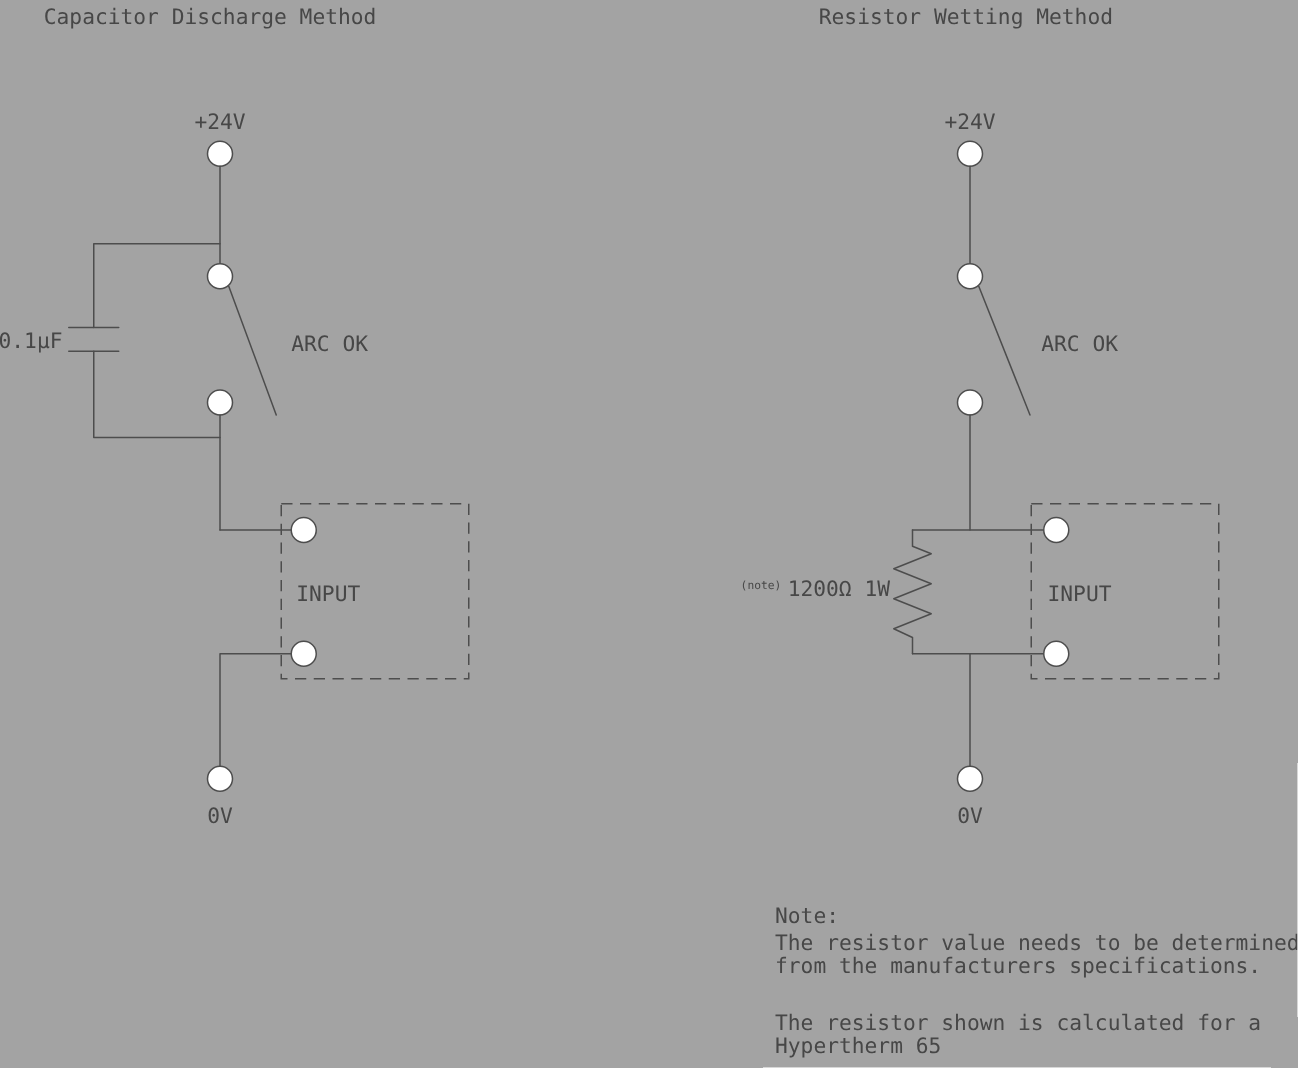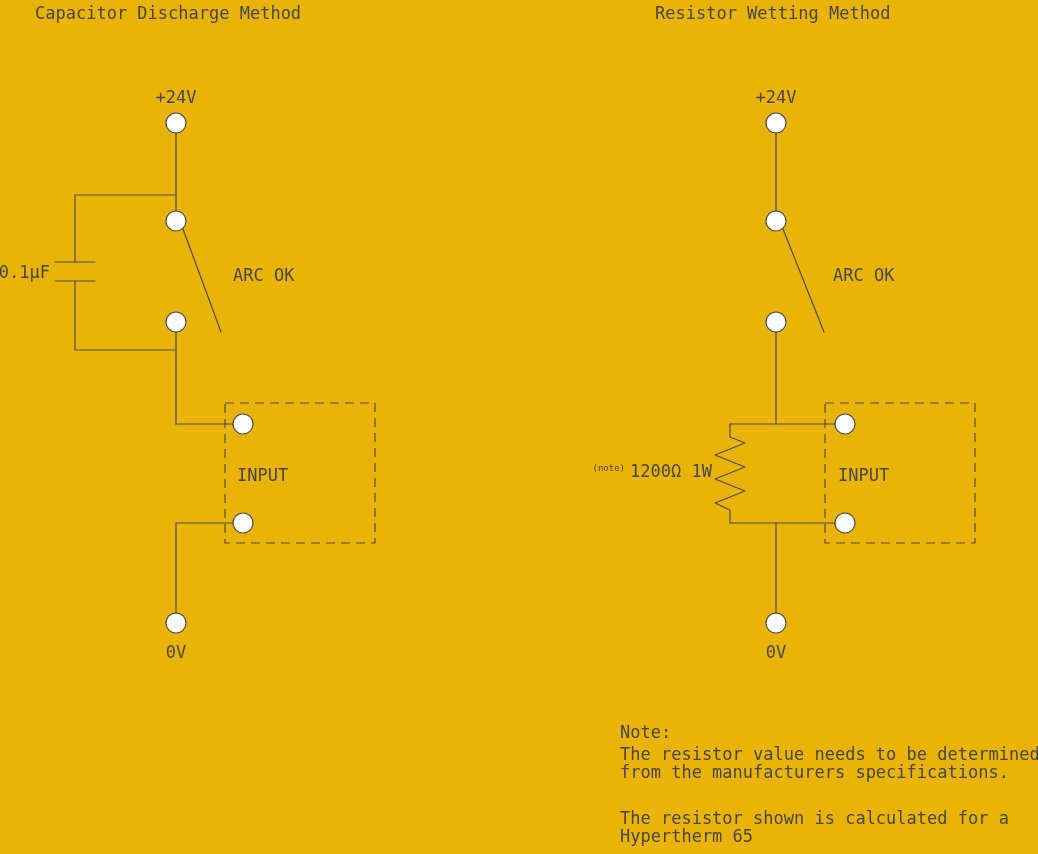--- a/index.html
+++ b/index.html
@@ -4,21 +4,21 @@
 <style>
   html, body {
     margin: 0;
     padding: 0;
     background: #ffffff;
   }
   .canvas {
     position: relative;
     width: 1038px;
     height: 854px;
-    background: #eab308;
+    background: #a3a3a3;
     overflow: hidden;
   }
   svg { display: block; }
   .wire {
     stroke: #4d4d4d;
     stroke-width: 1.2;
     fill: none;
     stroke-linecap: round;
     stroke-linejoin: round;
   }

